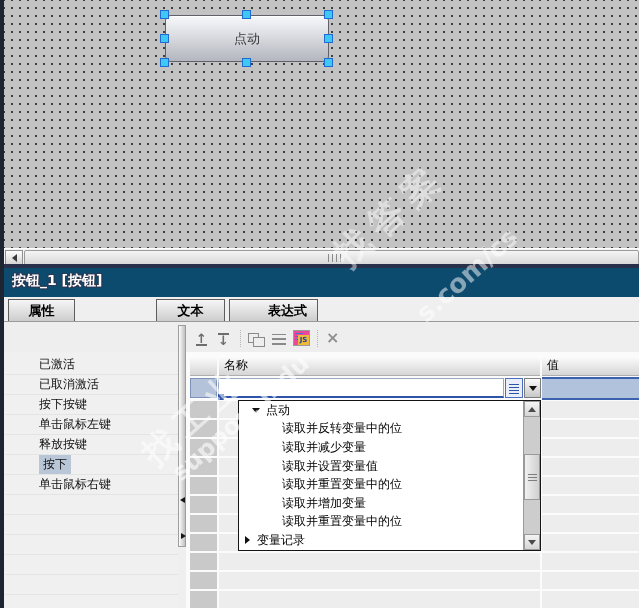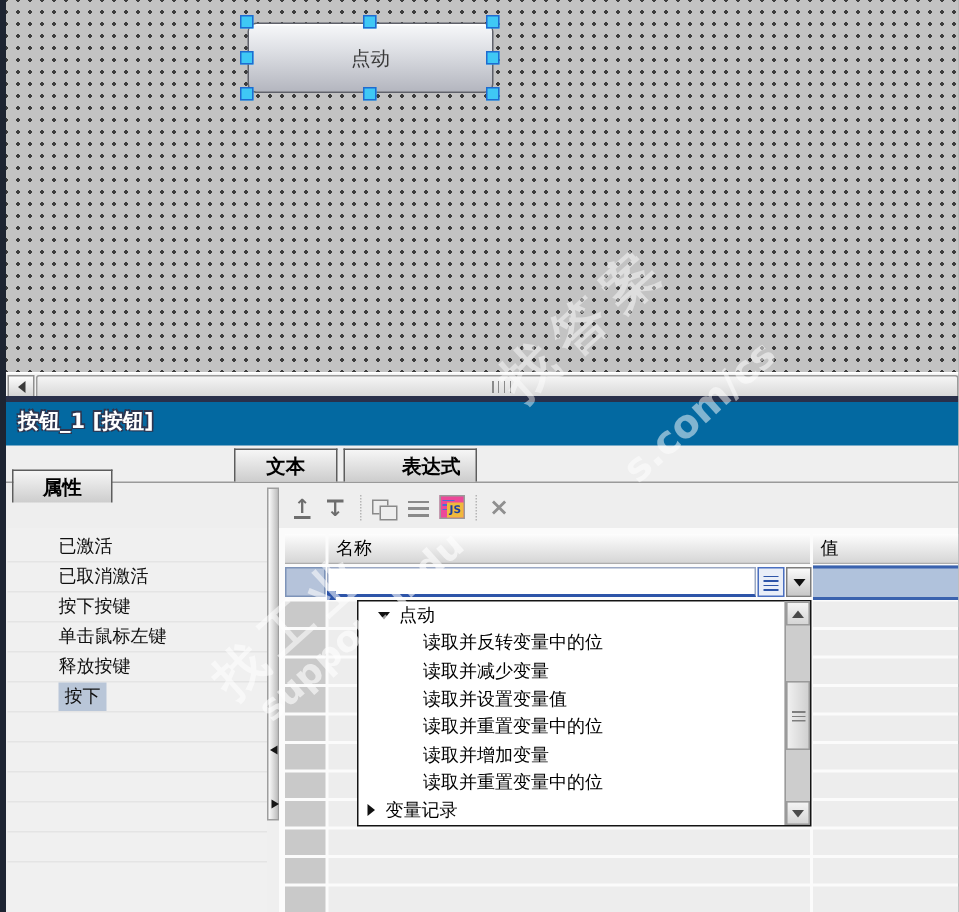--- a/index.html
+++ b/index.html
@@ -26,21 +26,21 @@
   }
   .handle{position:absolute;width:7px;height:7px;background:#3fc8f5;border:1px solid #1f6bd0;z-index:3;}
   
   .hscroll{position:absolute;left:4px;top:248px;width:635px;height:17px;background:#f3f3f3;border-top:1px solid #ffffff;}
   .hs-left{position:absolute;left:1px;top:1px;width:16px;height:14px;background:linear-gradient(#fdfdfd,#d1d1d1);border:1px solid #8f8f8f;display:flex;align-items:center;justify-content:center;}
   .tri-l{width:0;height:0;border-top:4px solid transparent;border-bottom:4px solid transparent;border-right:5px solid #3a3a3a;}
   .hs-thumb{position:absolute;left:20px;top:1px;width:613px;height:14px;background:linear-gradient(#f5f5f5,#d7d7d7);border:1px solid #9b9b9b;border-radius:2px;}
   .hs-grip{position:absolute;left:303px;top:3px;width:14px;height:8px;background:repeating-linear-gradient(90deg,#8a8a8a 0 1px,transparent 1px 4px);}
   
   .dark-divider{position:absolute;left:0;top:264px;width:639px;height:4px;background:#29304a;z-index:5;}
-  .titlebar{position:absolute;left:4px;top:268px;width:635px;height:29px;background:#0369a1;}
+  .titlebar{position:absolute;left:4px;top:268px;width:635px;height:29px;background:#0c4a6e;}
   .titlebar span{
     position:absolute;left:8px;top:4px;font-size:14px;font-weight:bold;color:#ffffff;
     text-shadow:1px 1px 0 #2e3650,-1px 1px 0 #2e3650,1px -1px 0 #2e3650,-1px -1px 0 #2e3650;
   }
   .tab{
     position:absolute;top:299px;height:22px;box-sizing:border-box;border:1px solid #5d5d5d;border-bottom:none;
     background:linear-gradient(#f6f6f6,#cdcdcd);
     display:flex;align-items:center;justify-content:center;
     font-size:13px;font-weight:bold;color:#000;z-index:3;
   }
@@ -131,21 +131,21 @@
       <div class="hs-grip"></div>
     </div>
   </div>
 
   <div class="dark-divider"></div>
 
   <div class="titlebar">
     <span>按钮_1 [按钮]</span>
   </div>
 
-  <div class="tab" style="left:8px;width:67px;margin-top:14px;">
+  <div class="tab" style="left:8px;width:67px;">
       <span>属性</span>
     </div>
   <div class="tab" style="left:156px;width:69px;">
       <span>文本</span>
     </div>
   <div class="tab" style="left:229px;width:89px;padding-left:28px;">
       <span>表达式</span>
     </div>
 
   <div class="toolbar-zone"></div>
@@ -181,20 +181,23 @@
         <span>按下按键</span>
       </div>
     <div class="evrow">
         <span>单击鼠标左键</span>
       </div>
     <div class="evrow">
         <span>释放按键</span>
       </div>
     <div class="evrow">
         <span class="sel">按下</span>
+      </div>
+    <div class="evrow">
+        <span>单击鼠标右键</span>
       </div>
     <div id="ev-fillers">
         <div class="evrow"></div>
         <div class="evrow"></div>
         <div class="evrow"></div>
         <div class="evrow"></div>
         <div class="evrow"></div>
       </div>
   </div>
 

